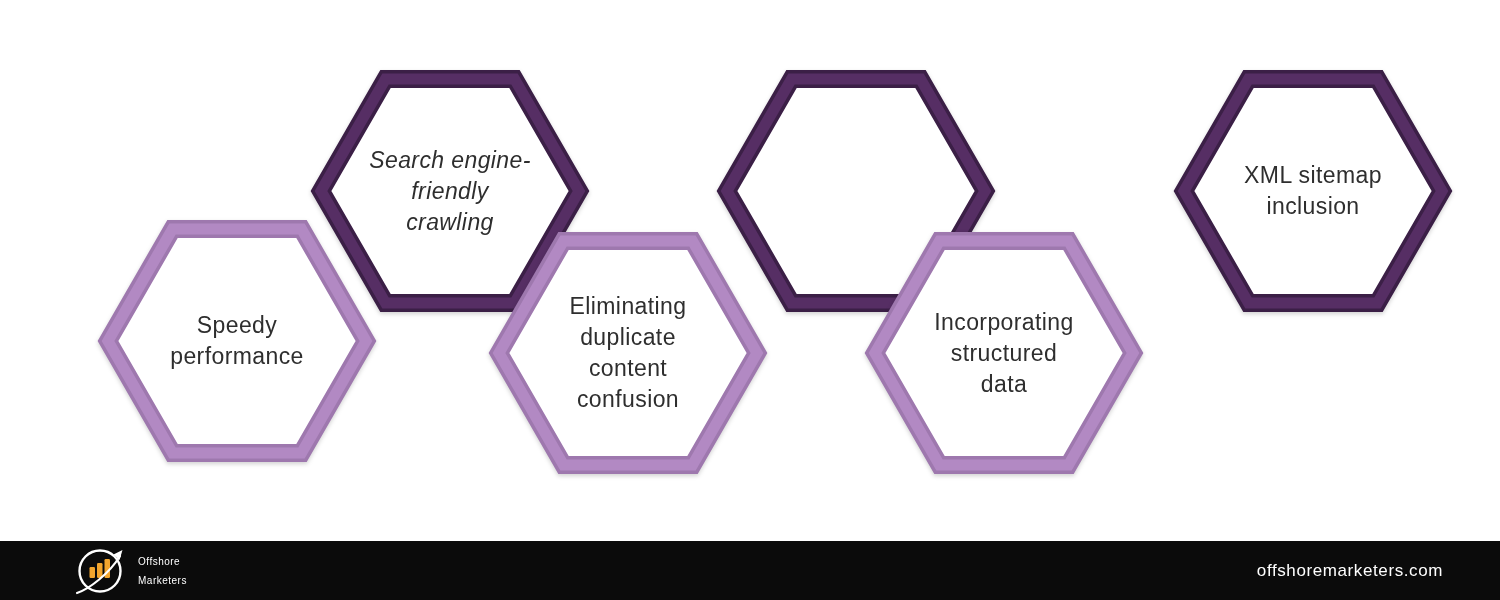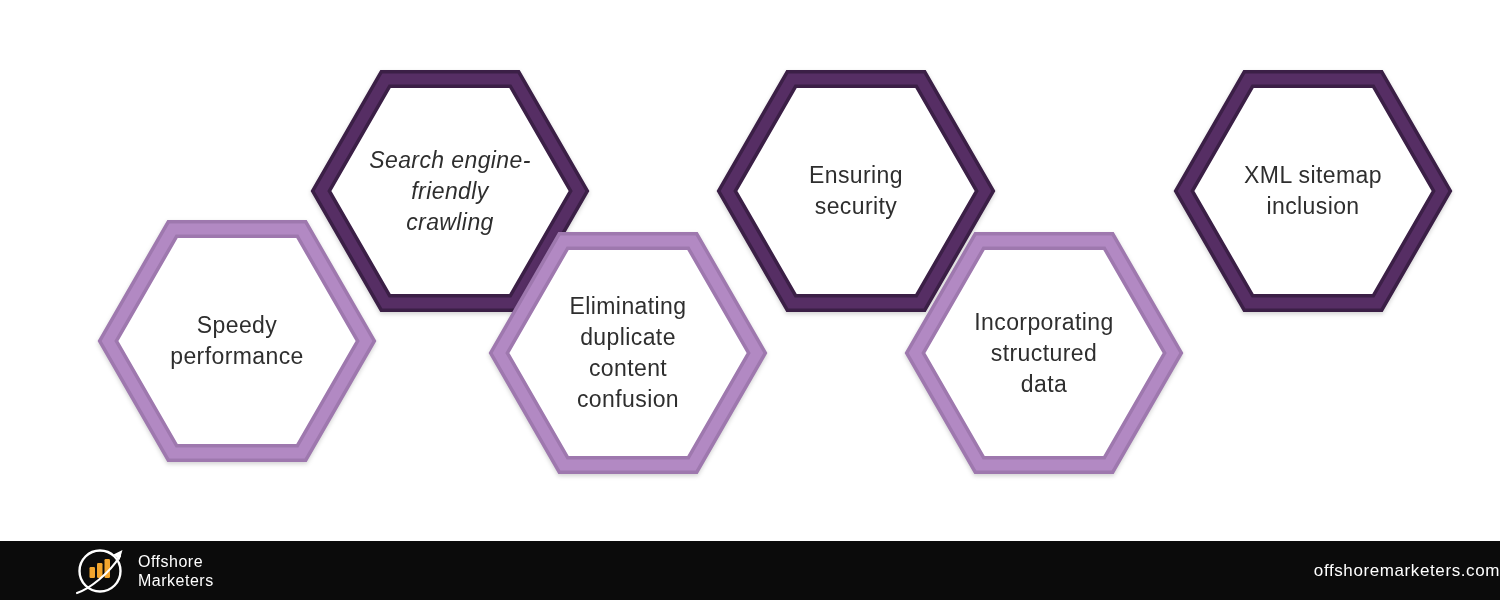--- a/index.html
+++ b/index.html
@@ -57,25 +57,25 @@
     display:flex;align-items:center;gap:9px;
     margin-left:75px;
   }
   .brand-logo{display:block;}
   .logo-ring{fill:none;stroke:var(--footer-text);stroke-width:2.4;}
   .logo-bar{fill:var(--logo-orange);}
   .logo-swoosh{fill:none;stroke:var(--footer-text);stroke-width:2.2;stroke-linecap:round;}
   .logo-arrowhead{fill:var(--footer-text);}
   .brand-text{
     color:var(--footer-text);
-    font-size:16px;line-height:19px;letter-spacing:.5px;
+    font-size:10px;line-height:19px;letter-spacing:.5px;
     white-space:pre-line;
   }
   .website{
-    margin-left:auto;
+    margin-left:auto;margin-right:57px;
     color:var(--footer-text);
     font-size:17px;letter-spacing:.6px;
   }
 </style>
 </head>
 <body>
 
 <div class="canvas">
 
   <div class="hex light" style="left:97px;top:219px;">
@@ -106,25 +106,23 @@
 duplicate
 content
 confusion</div>
   </div>
 
   <div class="hex dark" style="left:716px;top:69px;">
     <svg width="280" height="244" viewBox="0 0 280 244">
       <polygon class="outer" stroke-width="18" points="11,122 75.5,10 204.5,10 269,122 204.5,234 75.5,234"></polygon>
       <polygon class="inner" stroke-width="11" points="11,122 75.5,10 204.5,10 269,122 204.5,234 75.5,234"></polygon>
     </svg>
-    <div class="hex-label">Ensuring
-security</div>
   </div>
 
-  <div class="hex light" style="left:904px;top:231px;">
+  <div class="hex light" style="left:864px;top:231px;">
     <svg width="280" height="244" viewBox="0 0 280 244">
       <polygon class="outer" stroke-width="18" points="11,122 75.5,10 204.5,10 269,122 204.5,234 75.5,234"></polygon>
       <polygon class="inner" stroke-width="11" points="11,122 75.5,10 204.5,10 269,122 204.5,234 75.5,234"></polygon>
     </svg>
     <div class="hex-label">Incorporating
 structured
 data</div>
   </div>
 
   <div class="hex dark" style="left:1173px;top:69px;">

